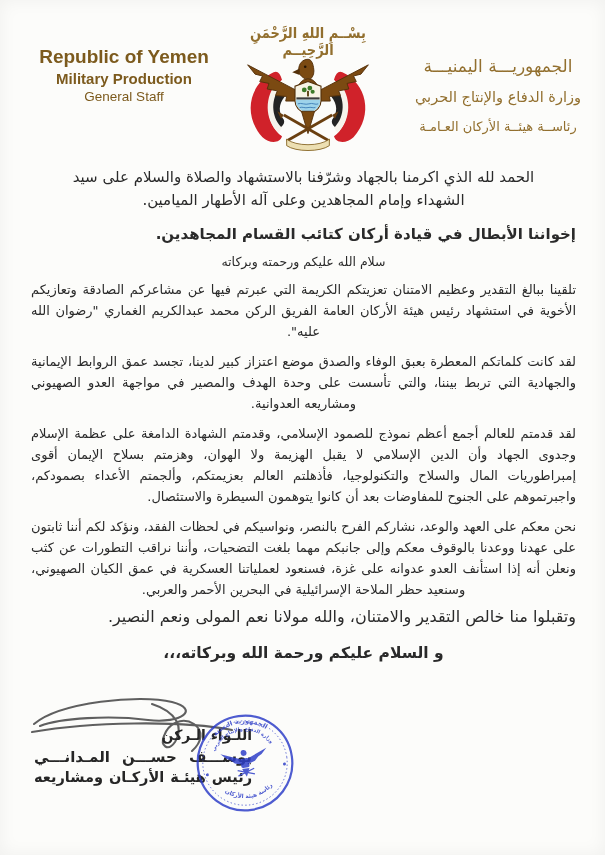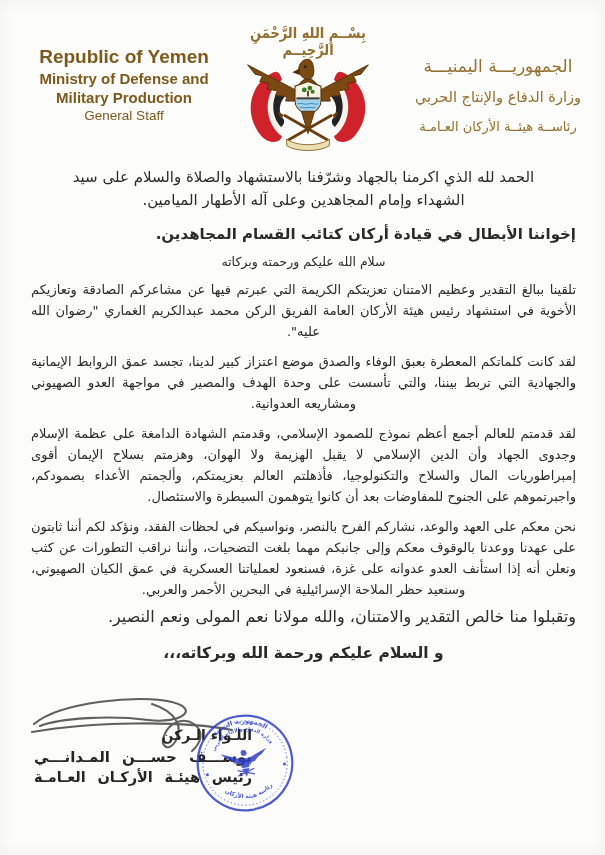--- a/index.html
+++ b/index.html
@@ -53,21 +53,20 @@
     opacity:.84;transform:rotate(-8deg);
   }
 </style>
 </head>
 <body>
 
 <div class="page">
 
   <div class="hdr-left">
     <div class="en1">Republic of Yemen</div>
-    <div class="en2">Ministry of Defense and</div>
     <div class="en2">Military Production</div>
     <div class="en3">General Staff</div>
   </div>
 
   <div class="bismillah">بِسْــمِ اللهِ الرَّحْمَنِ الرَّحِيــم</div>
 
   <div class="emblem">
     <svg viewBox="0 0 150 112" width="144" height="104">
 
       <g>
@@ -142,21 +141,21 @@
         <path d="M4,30 C30,8 110,0 142,8 C170,15 152,30 118,26 C80,21 30,24 10,32"></path>
         <path d="M2,38 C60,28 150,26 202,36"></path>
         <path d="M122,10 C147,18 154,34 145,48 C138,58 130,52 134,42 C138,30 152,22 164,30 C174,37 172,48 162,57"></path>
       </g>
     </svg>
   </div>
 
   <div class="sig-text">
     <div class="sig-rank">اللـواء الـركن</div>
     <div class="sig-name">يوســـف حســـن المـدانـــي</div>
-    <div class="sig-title">رئيس هيئـة الأركـان العـامـة</div>
+    <div class="sig-title">رئيس هيئـة الأركـان ومشاريعه</div>
   </div>
 
   <div class="stamp">
     <svg viewBox="0 0 110 110" width="102" height="102">
       <defs>
         <path id="arcTop" d="M 12,55 A 43,43 0 0 1 98,55"></path>
         <path id="arcTop2" d="M 20,55 A 35,35 0 0 1 90,55"></path>
         <path id="arcBottom" d="M 17,55 A 38,38 0 0 0 93,55"></path>
       </defs>
       <circle cx="55" cy="55" r="51" fill="none" stroke="#2e3ec8" stroke-width="2.4"></circle>

